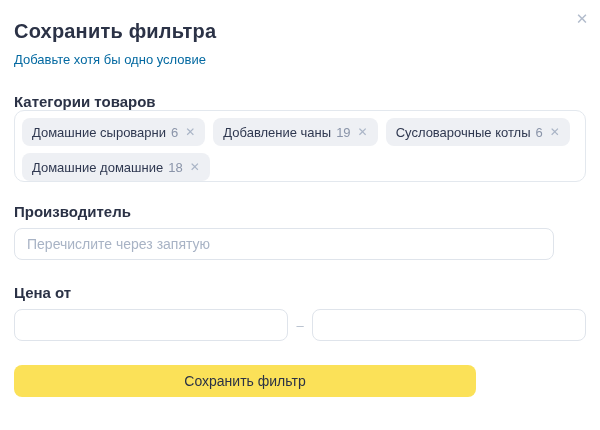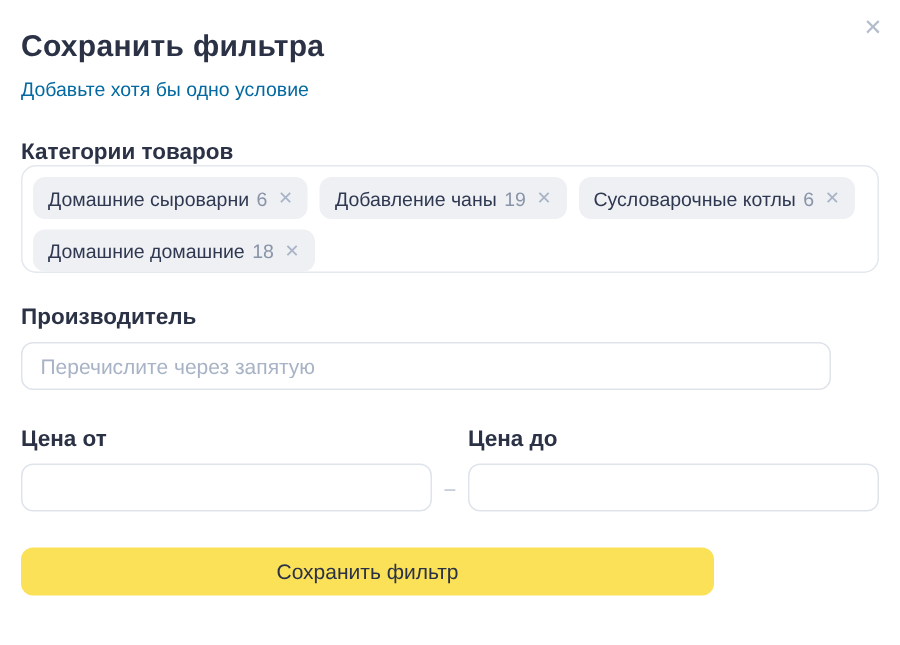--- a/index.html
+++ b/index.html
@@ -164,20 +164,19 @@
 
   <input class="text-input" type="text" placeholder="Перечислите через запятую" style="">
 
   <div class="price-row">
     <div class="price-col">
       <div class="section-label">Цена от</div>
       <input class="text-input" type="text" value="" style="">
     </div>
     <div class="price-sep">–</div>
     <div class="price-col">
-      <div class="section-label">Цена до</div>
       <input class="text-input" type="text" value="" style="">
     </div>
   </div>
 
   <button class="save-btn">Сохранить фильтр</button>
 
 </div>
 
 </body></html>

